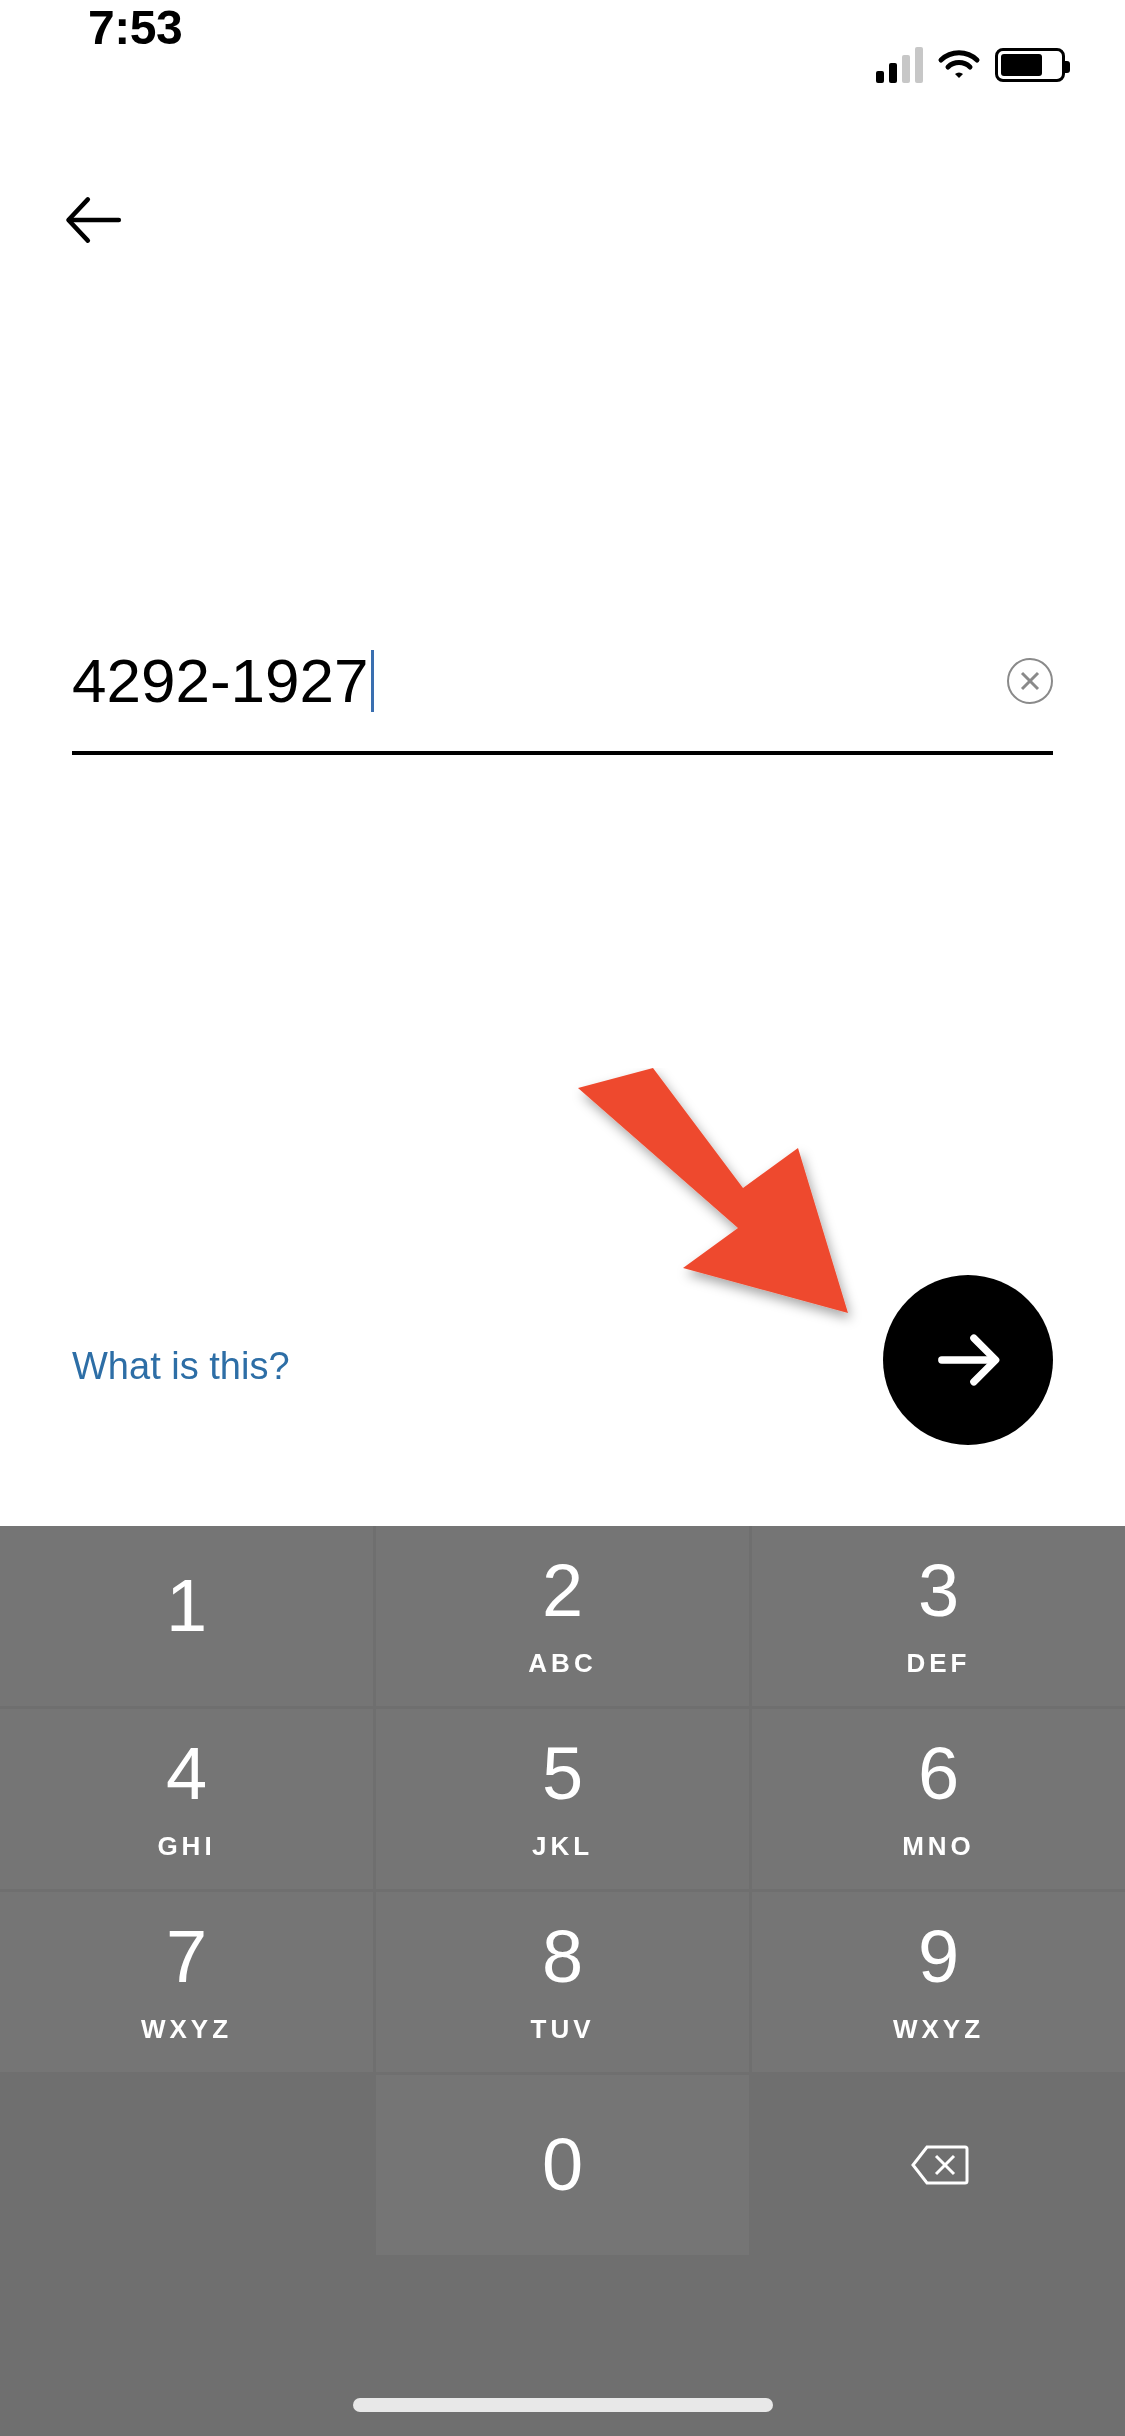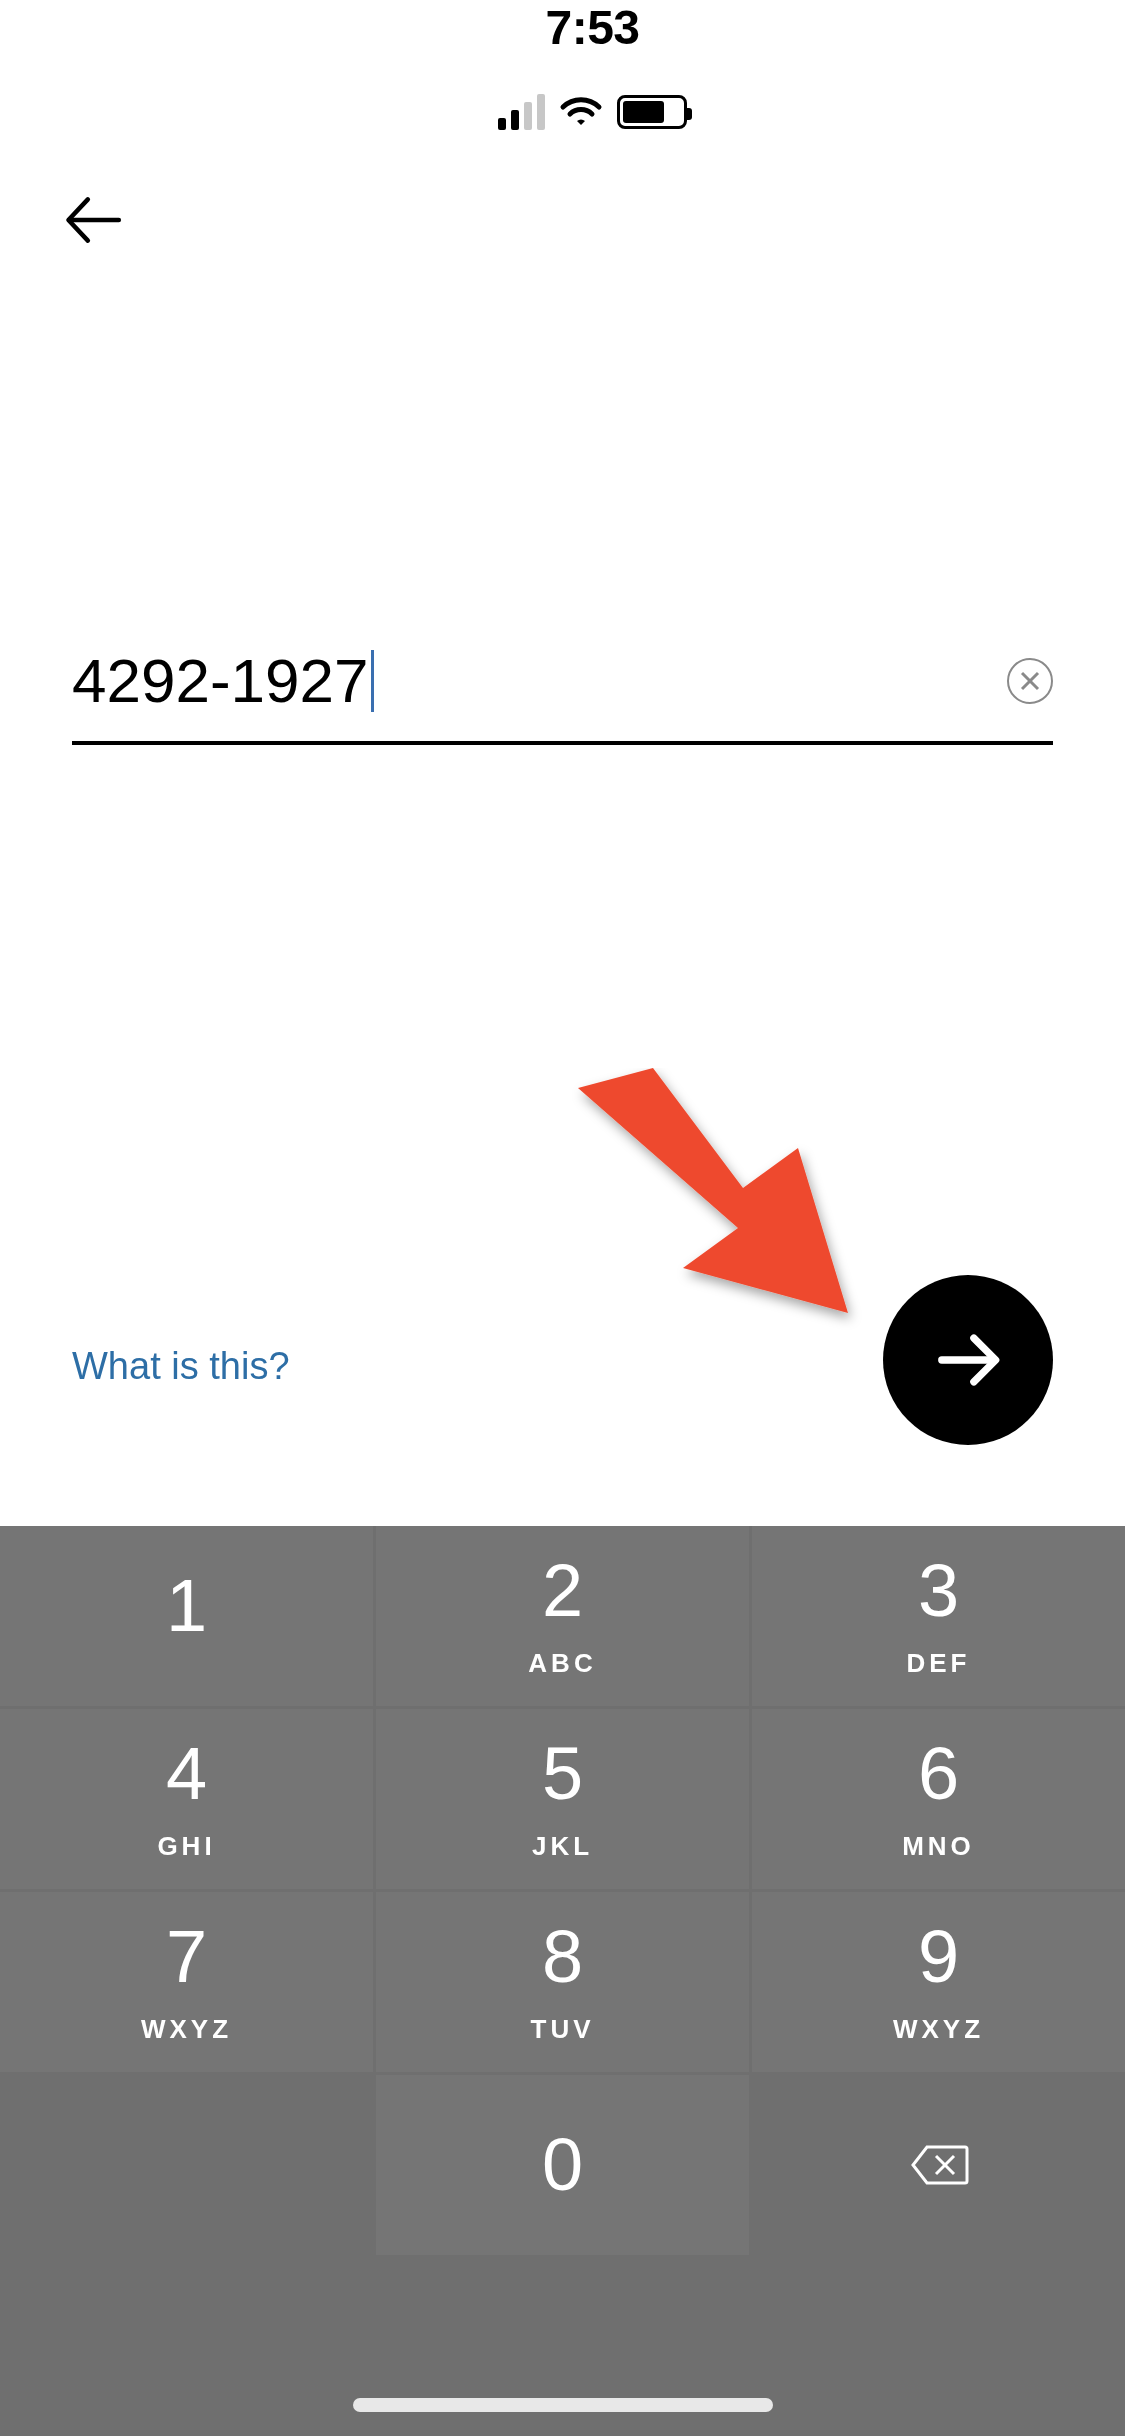--- a/index.html
+++ b/index.html
@@ -1,20 +1,20 @@
 <!DOCTYPE html>
 <html><head>
   <meta charset="utf-8">
   <style>
     * { box-sizing: border-box; margin: 0; padding: 0; }
     html, body { width: 1125px; height: 2436px; font-family: -apple-system, Helvetica Neue, Arial, sans-serif; background: #fff; overflow: hidden; }
     .root { width: 1125px; height: 2436px; position: relative; }
 
     
-    .status-bar { position: absolute; top: 0; left: 0; right: 0; height: 130px; display: flex; align-items: center; justify-content: space-between; padding: 0 60px 0 120px; flex-direction: column; }
+    .status-bar { position: absolute; top: 0; left: 0; right: 0; height: 130px; display: flex; justify-content: space-between; padding: 0 60px 0 88px; }
     .status-time { font-size: 48px; font-weight: 600; letter-spacing: -0.5px; }
     .status-icons { display: flex; align-items: center; gap: 14px; }
     .cell-bars { display: flex; align-items: flex-end; gap: 5px; height: 36px; }
     .cell-bars span { width: 8px; background: #c7c7c7; border-radius: 2px; }
     .cell-bars span:nth-child(1) { height: 12px; background: #000; }
     .cell-bars span:nth-child(2) { height: 20px; background: #000; }
     .cell-bars span:nth-child(3) { height: 28px; }
     .cell-bars span:nth-child(4) { height: 36px; }
     .wifi-icon svg { width: 44px; height: 34px; display: block; }
     .battery { position: relative; width: 70px; height: 34px; border: 3px solid #000; border-radius: 8px; display: flex; align-items: center; padding: 3px; }
@@ -22,21 +22,21 @@
     .battery .level { width: 70%; height: 100%; background: #000; border-radius: 3px; }
 
     
     .back-btn { position: absolute; top: 180px; left: 62px; width: 80px; height: 80px; display: flex; align-items: center; justify-content: flex-start; }
     .back-btn svg { width: 62px; height: 62px; stroke: #000; stroke-width: 3.5; fill: none; }
 
     
     .heading { position: absolute; top: 390px; left: 72px; right: 72px; font-size: 64px; font-weight: 400; letter-spacing: -0.5px; color: #111; }
 
     
-    .input-row { position: absolute; top: 645px; left: 72px; right: 72px; display: flex; align-items: center; border-bottom: 4px solid #000; padding-bottom: 25px; gap: 28px; }
+    .input-row { position: absolute; top: 645px; left: 72px; right: 72px; display: flex; align-items: center; border-bottom: 4px solid #000; padding-bottom: 35px; gap: 28px; }
     .input-text { flex: 1; font-size: 62px; font-weight: 400; font-family: inherit; display: flex; align-items: center; }
     .caret { display: inline-block; width: 3px; height: 62px; background: #3a6fb0; margin-left: 2px; vertical-align: middle; }
     .clear-btn { width: 46px; height: 46px; border: 2.5px solid #8a8a8a; border-radius: 50%; display: flex; align-items: center; justify-content: center; color: #8a8a8a; font-size: 28px; line-height: 1; }
     .clear-btn svg { width: 22px; height: 22px; stroke: #8a8a8a; stroke-width: 3; fill: none; }
 
     
     .help-link { position: absolute; left: 72px; top: 1345px; font-size: 38px; color: #2d6ea6; }
 
     
     .next-btn { position: absolute; top: 1275px; right: 72px; width: 170px; height: 170px; border-radius: 50%; background: #000; display: flex; align-items: center; justify-content: center; }

